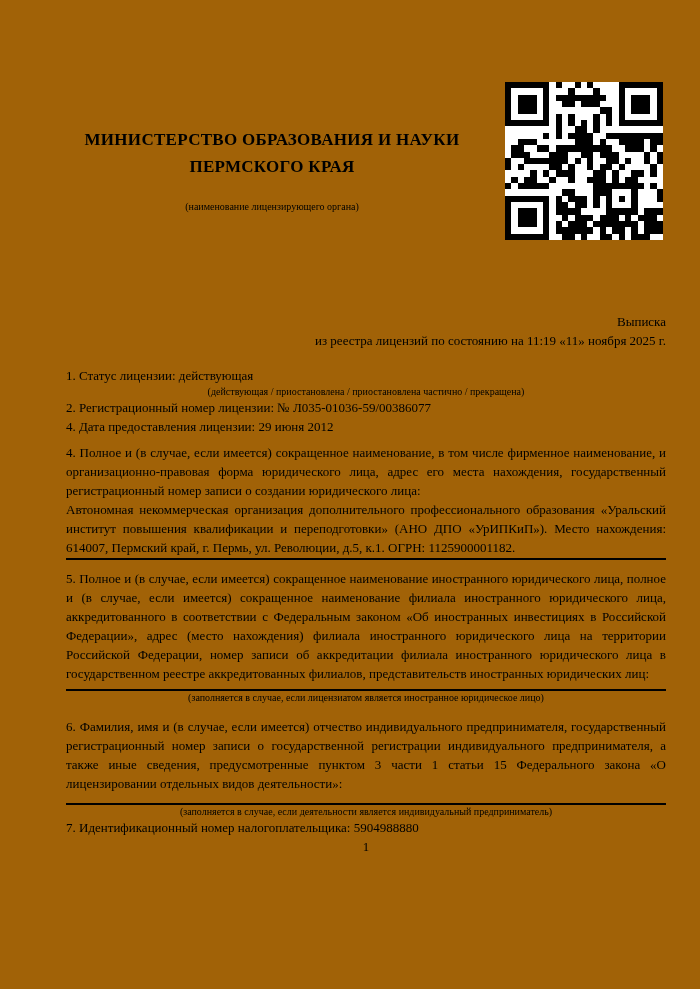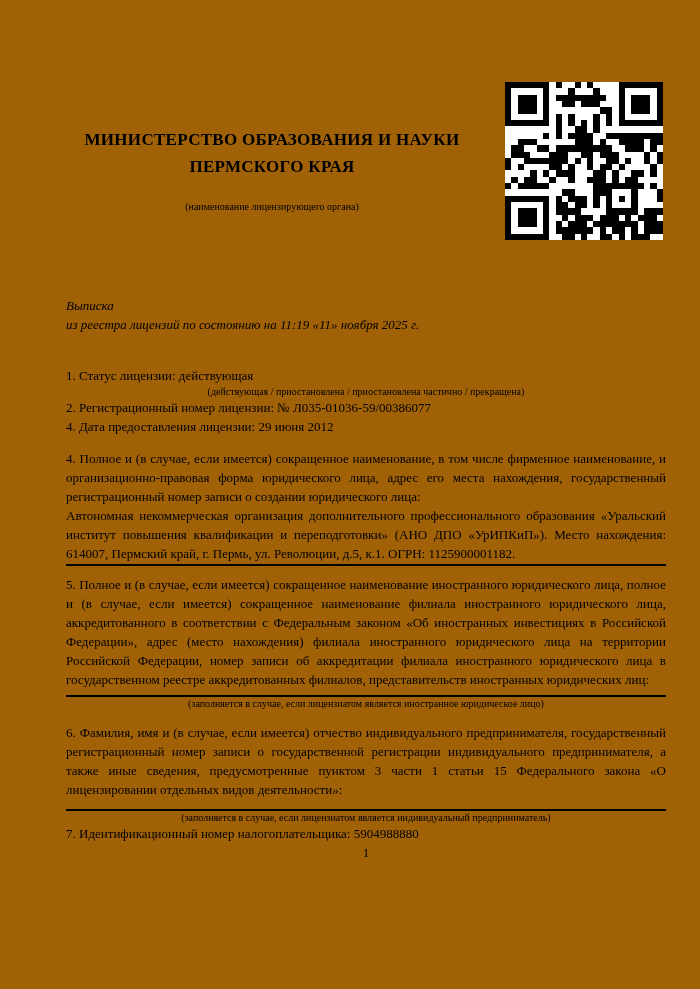--- a/index.html
+++ b/index.html
@@ -40,41 +40,40 @@
   .note {
     font-size: 10px;
     line-height: 13px;
     text-align: center;
   }
   .ministry .note { margin-top: 20px; }
   
   .doc-title {
     position: absolute;
     left: 66px;
-    top: 296px;
+    top: 312px;
     width: 600px;
-    text-align: left;
-    font-style: italic;
+    text-align: right;
   }
   
   .content {
     position: absolute;
     left: 66px;
     top: 366px;
     width: 600px;
   }
   .content p { margin: 0; }
   .just { text-align: justify; }
   .ruled { border-bottom: 2px solid #000; padding-bottom: 1px; }
   .blank-ruled { height: 6px; border-bottom: 2px solid #000; }
   .blank-ruled.b10 { height: 10px; }
   .m2  { margin-top: 2px; }
   .m3  { margin-top: 3px; text-align: center; }
   .m9  { margin-top: 9px; }
-  .m11 { margin-top: 13px; }
+  .m11 { margin-top: 7px; }
   .m13 { margin-top: 13px; }
   .m14 { margin-top: 14px; }
   .m16 { margin-top: 16px; }
   .m20 { margin-top: 20px; }
   .m22 { margin-top: 22px; }
   .page-num { text-align: center; }
 </style>
 </head>
 <body>
 
@@ -449,21 +448,21 @@
 
     <div class="m9">
       <p class="just">5. Полное и (в случае, если имеется) сокращенное наименование иностранного юридического лица, полное и (в случае, если имеется) сокращенное наименование филиала иностранного юридического лица, аккредитованного в соответствии с Федеральным законом «Об иностранных инвестициях в Российской Федерации», адрес (место нахождения) филиала иностранного юридического лица на территории Российской Федерации, номер записи об аккредитации филиала иностранного юридического лица в государственном реестре аккредитованных филиалов, представительств иностранных юридических лиц:</p>
       <div class="blank-ruled"></div>
       <p class="note m3">(заполняется в случае, если лицензиатом является иностранное юридическое лицо)</p>
     </div>
 
     <div class="m13">
       <p class="just">6. Фамилия, имя и (в случае, если имеется) отчество индивидуального предпринимателя, государственный регистрационный номер записи о государственной регистрации индивидуального предпринимателя, а также иные сведения, предусмотренные пунктом 3 части 1 статьи 15 Федерального закона «О лицензировании отдельных видов деятельности»:</p>
       <div class="blank-ruled b10"></div>
-      <p class="note m2">(заполняется в случае, если лицензиатом является индивидуальный предприниматель)</p>
+      <p class="note m2">(заполняется в случае, если деятельности является индивидуальный предприниматель)</p>
     </div>
 
     <p class="m20">7. Идентификационный номер налогоплательщика: 5904988880</p>
 
     <p class="page-num m16">1</p>
 
   </div>
 </div>
 
 </body></html>

